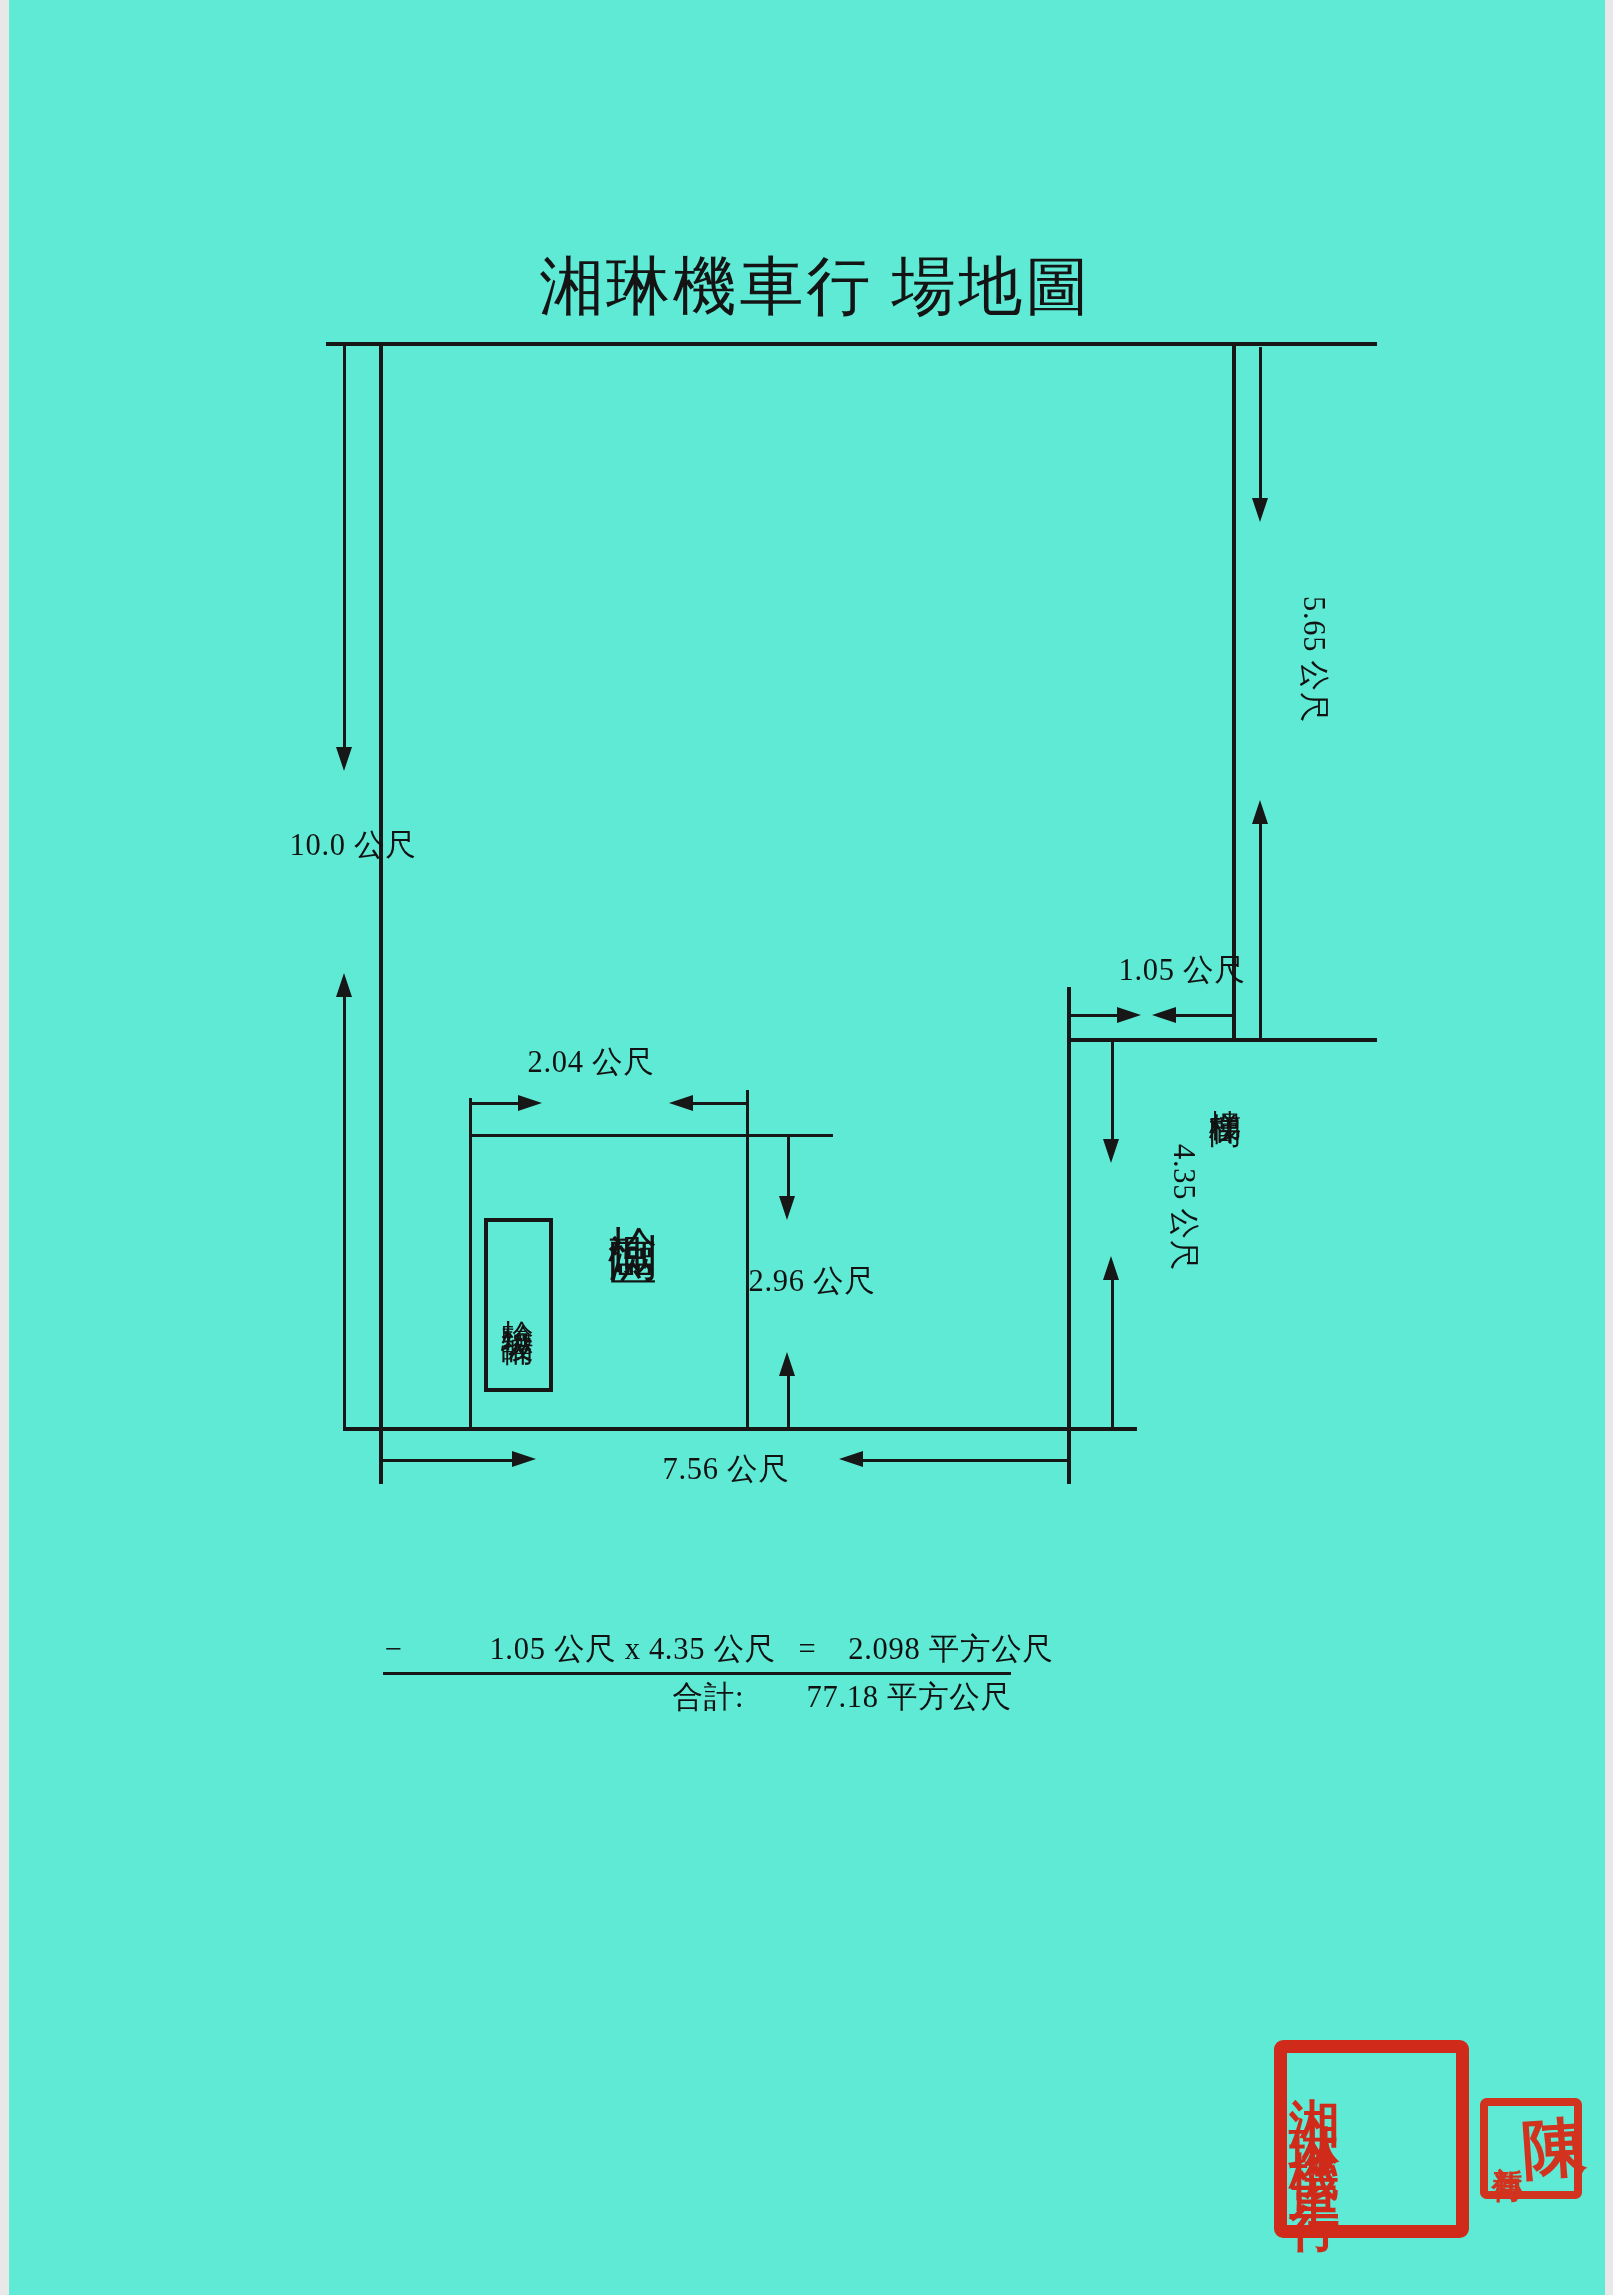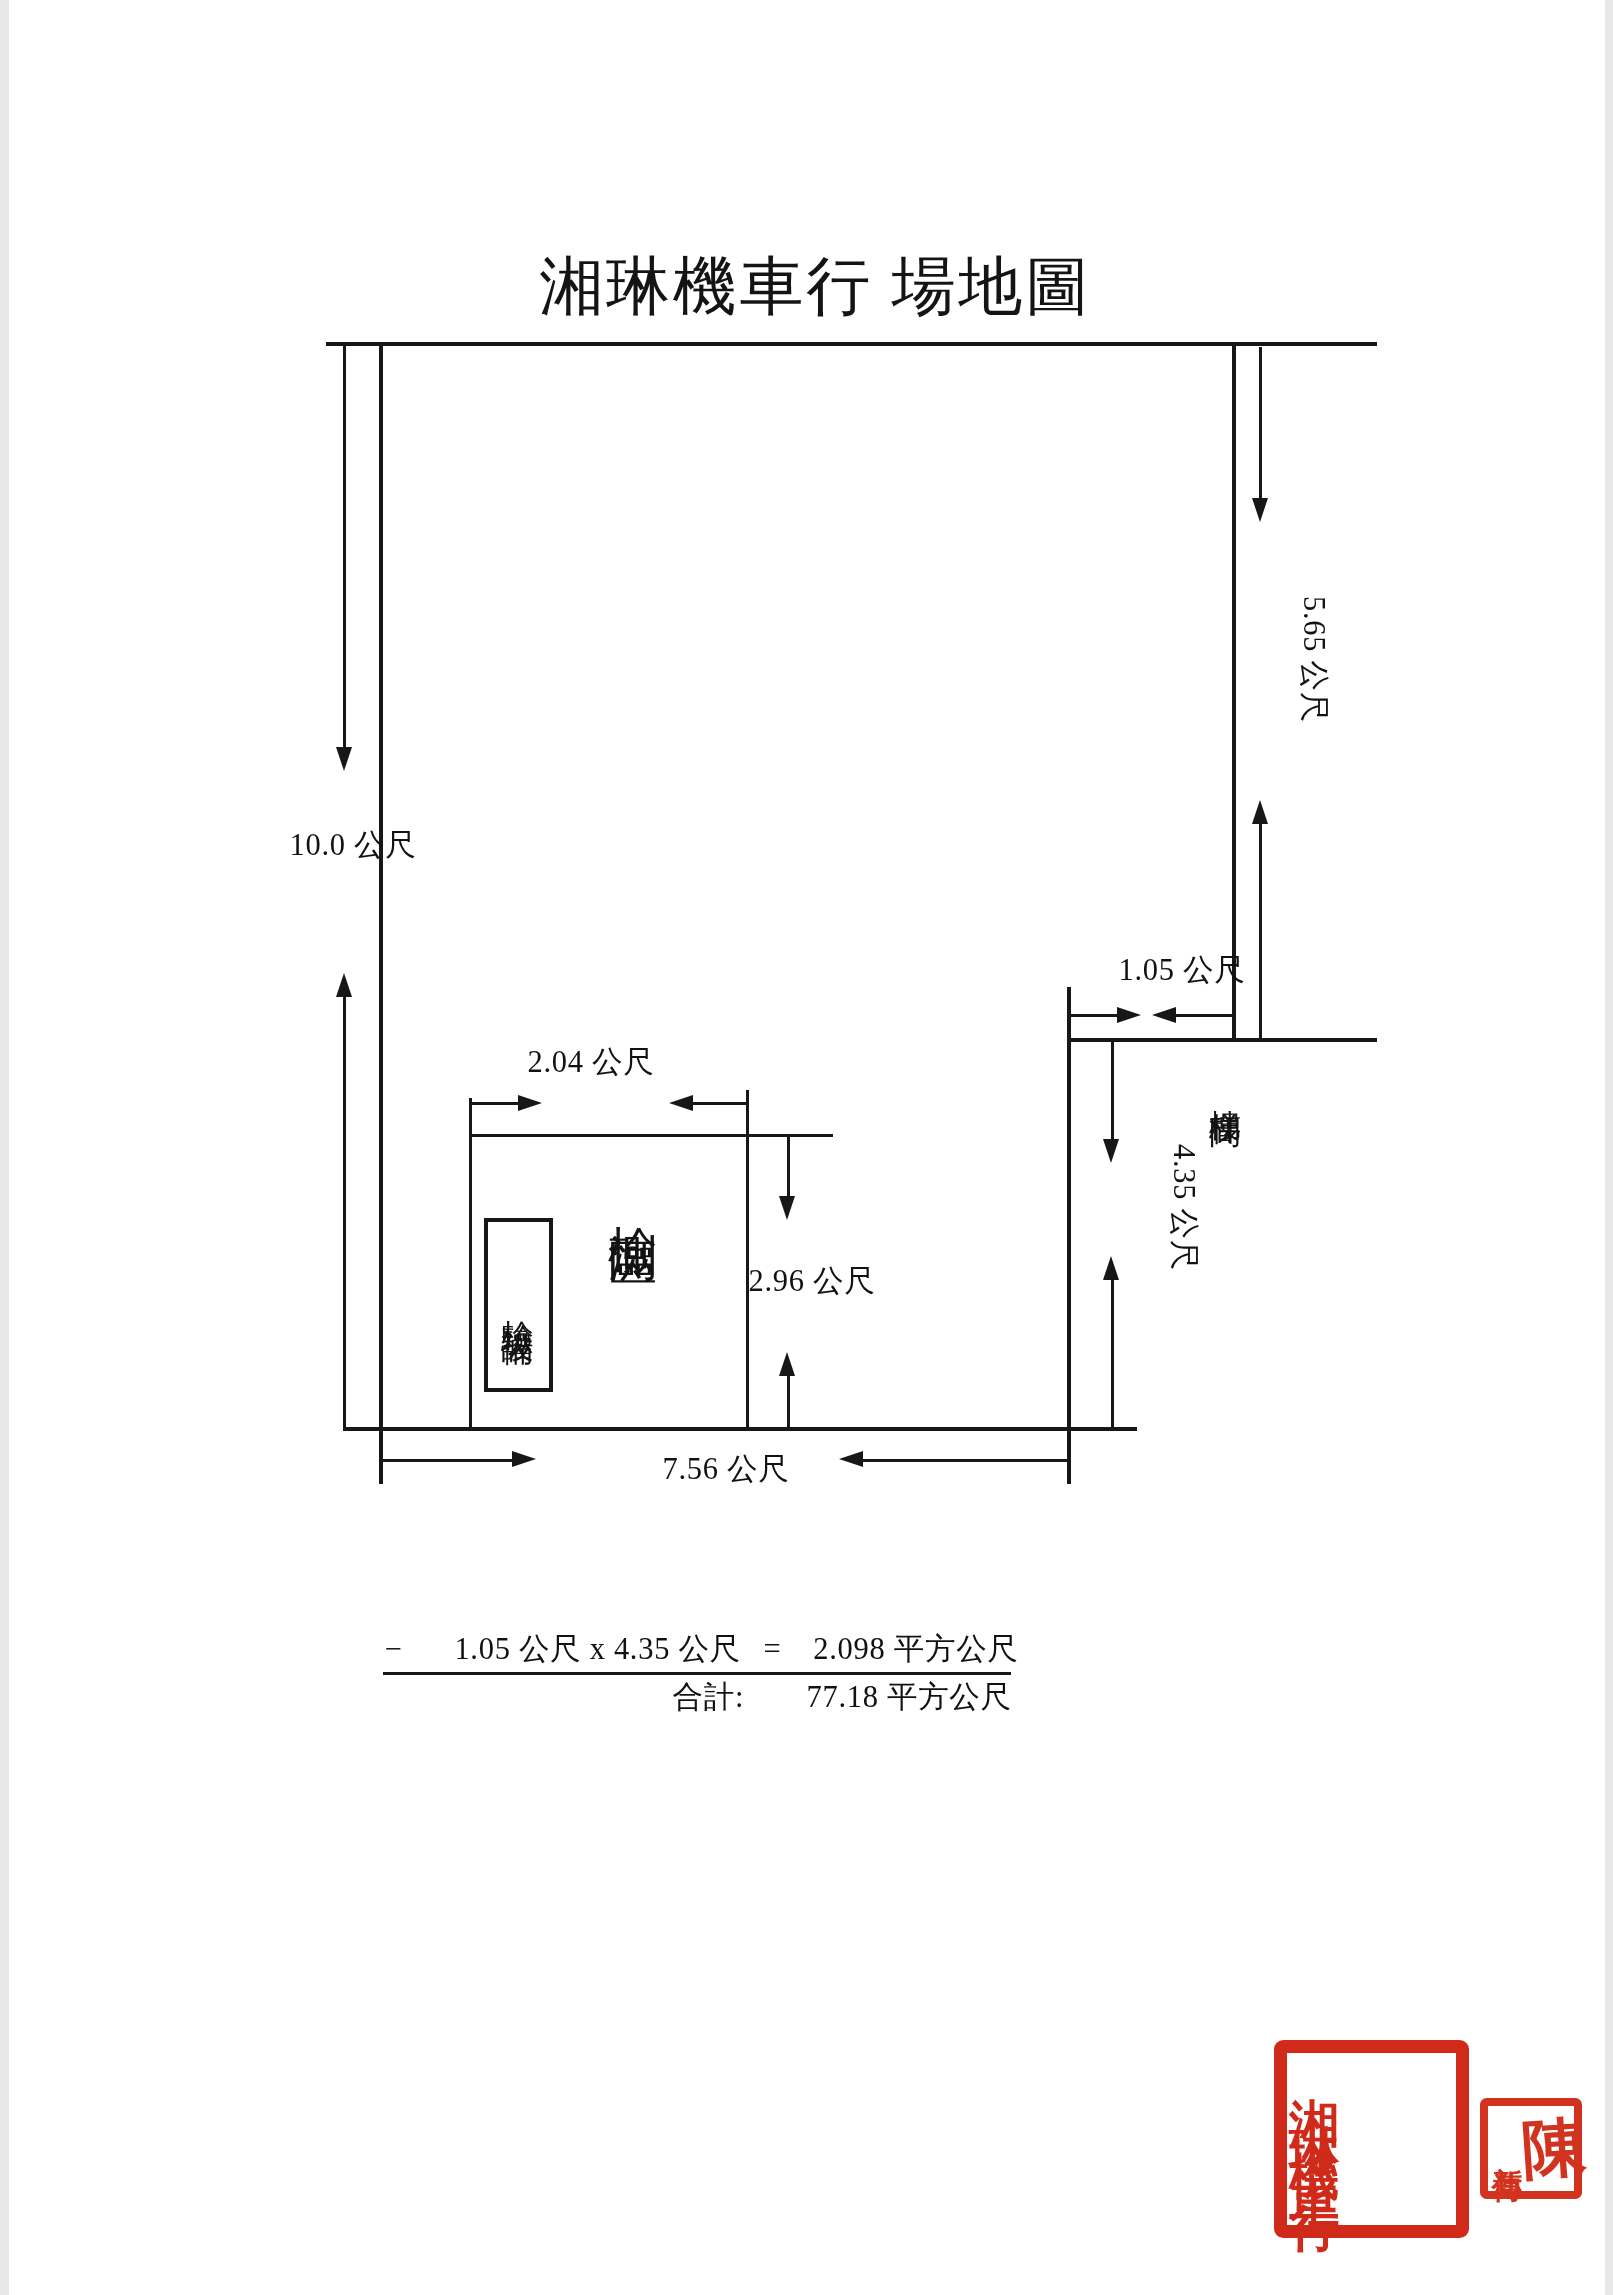--- a/index.html
+++ b/index.html
@@ -1,17 +1,17 @@
 <!DOCTYPE html>
 <html style="font-size:10.6px"><head>
 <meta charset="utf-8">
 <style>
   html,body{margin:0;padding:0;background:#e8e8e8;}
   #page{
-    position:relative;width:1596px;height:2295px;background:#ffffff;
+    position:relative;width:1596px;height:2295px;background:#5eead4;
     font-family:"Liberation Serif","DejaVu Serif",serif;color:#141414;
     overflow:hidden;margin:0 auto;
   }
   .ln{position:absolute;background:#171717;}
   .dim-label{position:absolute;font-size:30.5px;line-height:1.1;letter-spacing:0.7px;white-space:nowrap;color:#121212;}
   .calc{position:absolute;font-size:30.5px;line-height:1.2;letter-spacing:0.7px;white-space:nowrap;color:#111;}
   .vtext{writing-mode:vertical-rl;text-orientation:upright;}
   .rot90{transform:rotate(90deg);transform-origin:left top;white-space:nowrap;}
   .ah{position:absolute;width:0;height:0;border-style:solid;border-color:transparent;}
   .ah-down{border-left-width:8.6px;border-right-width:8.6px;border-top:24.6px solid #171717;border-bottom-width:0;}
@@ -28,21 +28,21 @@
   #seal-company{left:1265px;top:2040px;width:195px;height:198px;border:13.3px solid #cf2a1a;border-radius:9.3px;
     padding:5.3px 1.3px 1.3px 1.3px;}
   #seal-company-text{writing-mode:vertical-rl;text-orientation:upright;font-size:50px;line-height:1.06;
     letter-spacing:26.5px;color:#cf2a1a;font-weight:bold;height:159px;}
   #seal-name{left:1471px;top:2098px;width:102px;height:101px;border:8px solid #d2331f;border-radius:6.6px;
     display:flex;flex-direction:row;align-items:center;justify-content:space-between;padding:2.7px 4px;}
   #seal-name-side{writing-mode:vertical-rl;text-orientation:upright;font-size:30.5px;line-height:1;
     letter-spacing:6.6px;color:#d2331f;font-weight:bold;}
   #seal-name-main{font-size:64px;color:#d2331f;font-weight:bold;transform:rotate(-4deg);line-height:1;}
   #line2-row{position:absolute;left:376px;top:1631px;display:flex;align-items:baseline;}
-  #line2-row .gap1{margin-left:52px;}
+  #line2-row .gap1{margin-left:87px;}
   #line2-row .gap2{margin-left:22.6px;}
   #line2-row .gap3{margin-left:32px;}
 </style>
 </head>
 <body>
 
 <div id="page">
 
   <div id="title">湘琳機車行 場地圖</div>
 

